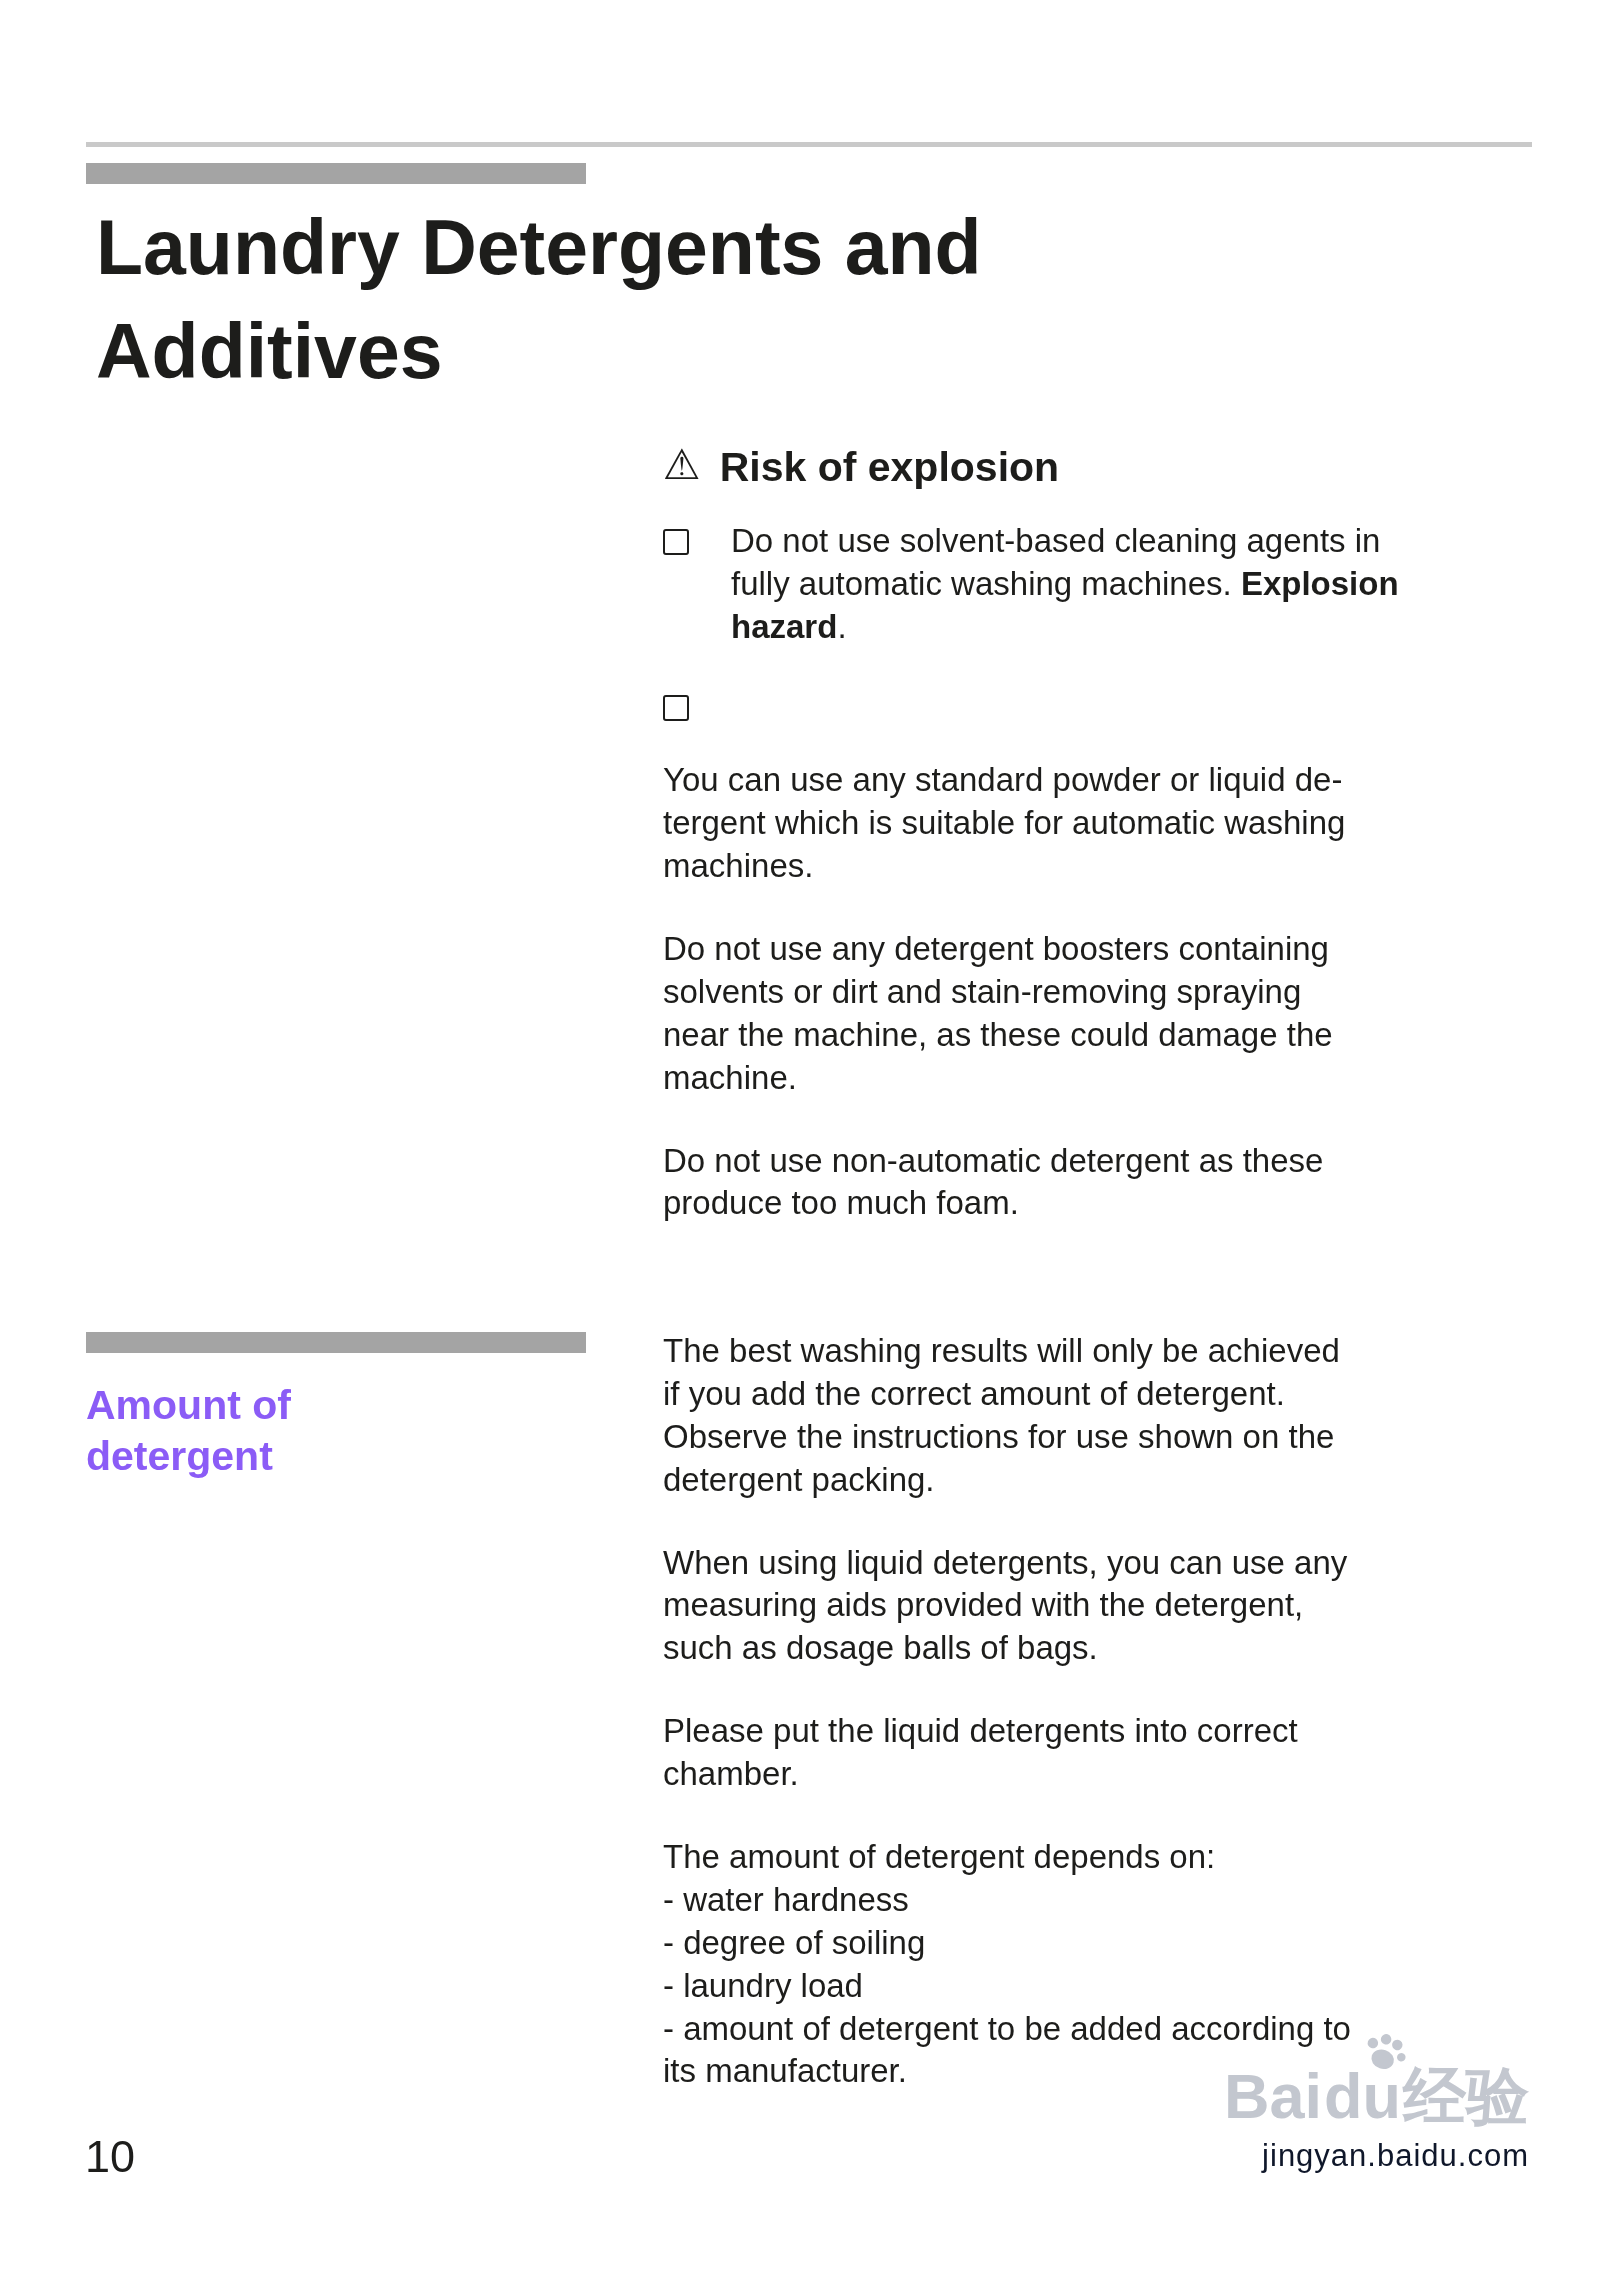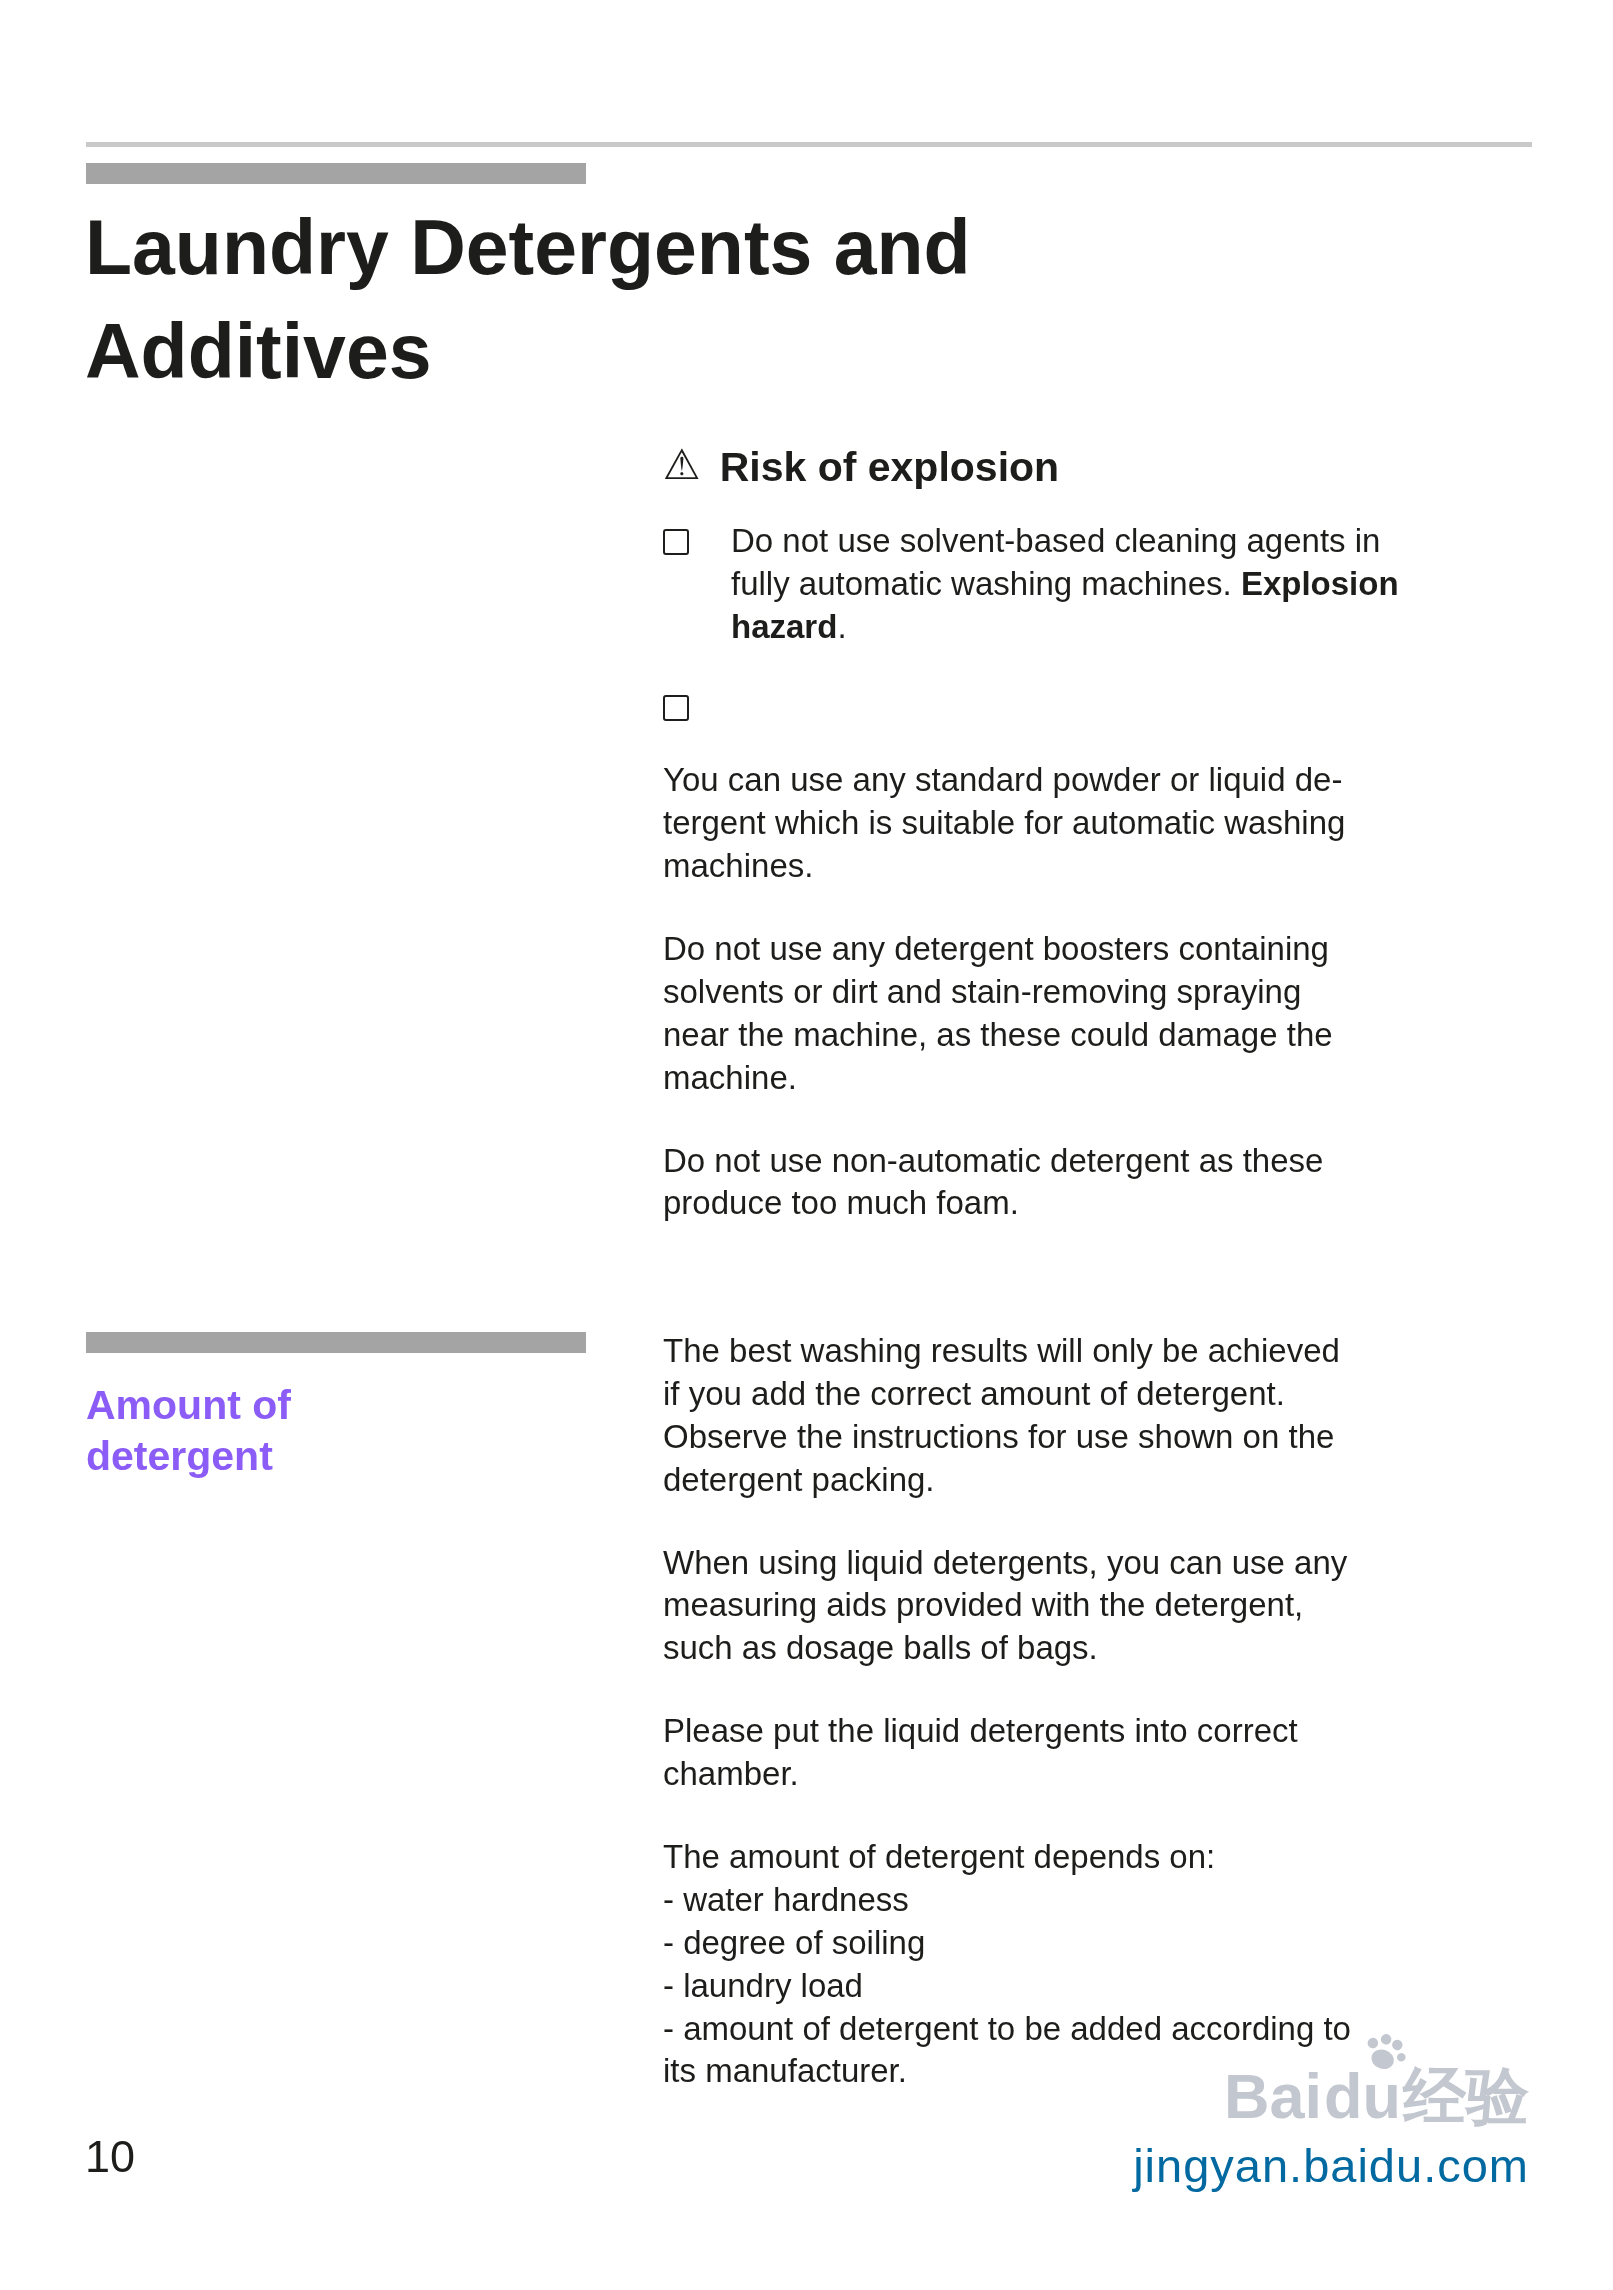--- a/index.html
+++ b/index.html
@@ -29,21 +29,21 @@
   }
   .section-bar {
     width: 500px; height: 21px;
     background: #a4a4a4;
   }
   .title-bar-wrap { position: absolute; left: 86px; top: 163px; }
 
   
   .page-title {
     position: absolute;
-    left: 85px; top: 196px;
+    left: 96px; top: 196px;
     width: 1201px;
     font-size: 77px;
     font-weight: 700;
     line-height: 1.35;
     white-space: pre-line;
     color: #1d1d1b;
   }
 
   
   .col-right {
@@ -141,23 +141,23 @@
   .wm-du { position: relative; display: inline-block; }
   .wm-paw {
     position: absolute;
     top: -33px; right: -5.8px;
     width: 44px; height: 40px;
     transform: rotate(18deg);
   }
   .wm-cn { font-weight: 700; }
   .wm-url {
     margin-top: 9.6px;
-    font-size: 47px;
+    font-size: 31px;
     font-weight: 400;
-    color: #0369a1;
+    color: #0f172a;
     letter-spacing: 1px;
   }
 </style>
 </head>
 <body>
 
 <div class="page">
 
   <div class="top-rule"></div>
   <div class="title-bar-wrap">

